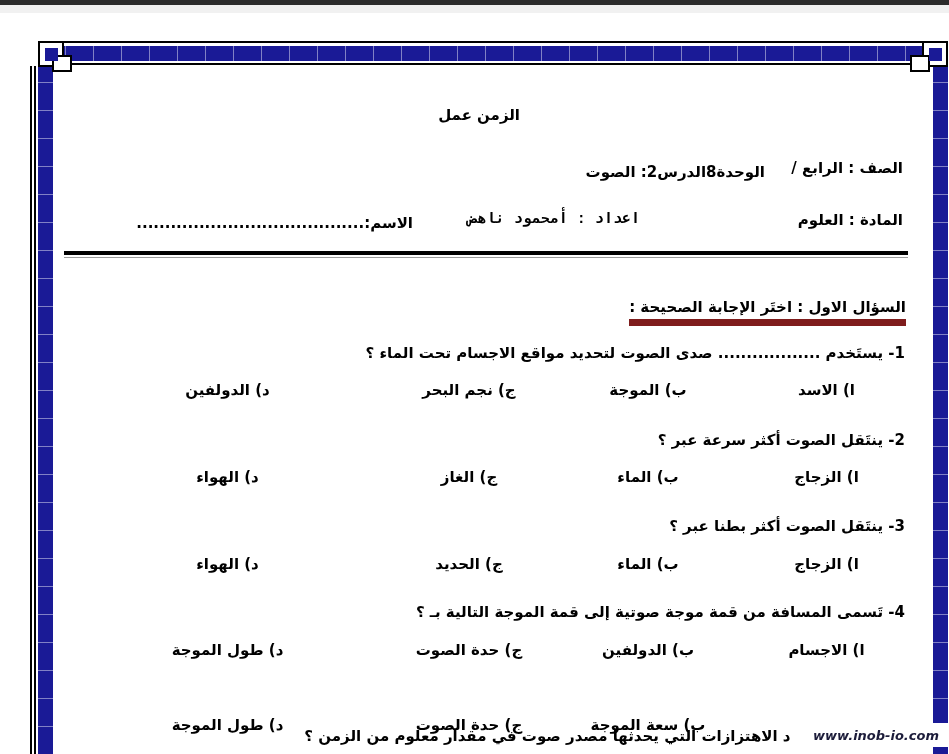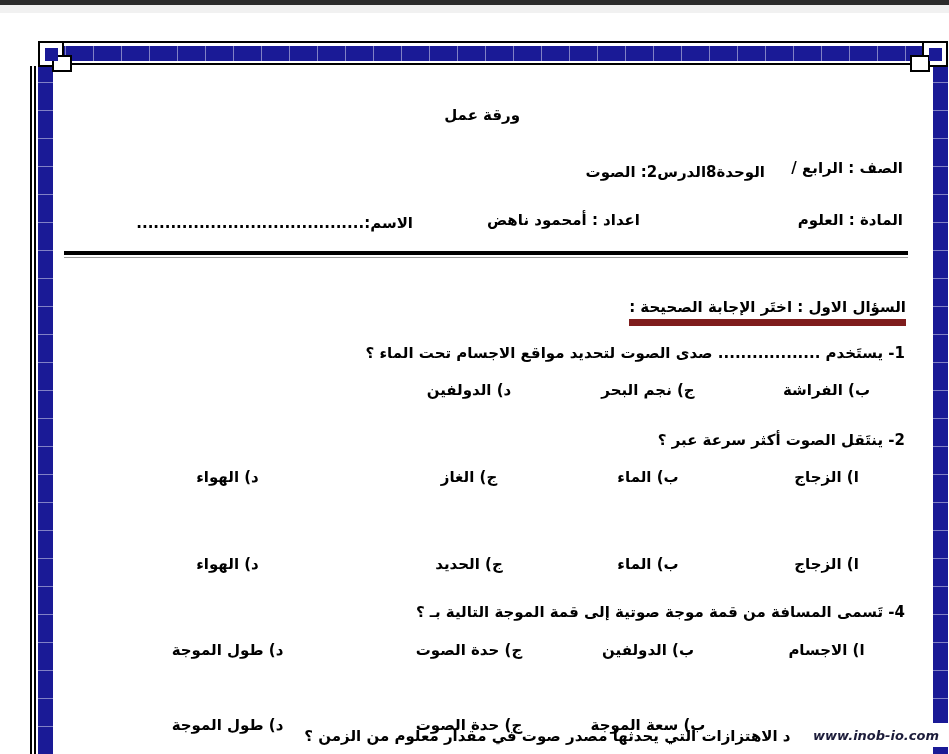--- a/index.html
+++ b/index.html
@@ -58,47 +58,49 @@
   <div class="bline bline-top-inner"></div>
   <div class="bline bline-left-1"></div>
   <div class="bline bline-left-2"></div>
   <div class="csq tl-sq1"></div>
   <div class="csq tl-sq2"></div>
   <div class="cnavy tl-fill"></div>
   <div class="csq tr-sq1"></div>
   <div class="csq tr-sq2"></div>
   <div class="cnavy tr-fill"></div>
 
-  <div class="txt" style="top:104px;right:429px;">ورقة عمل</div>
+  <div class="txt" style="top:104px;right:429px;">الزمن عمل</div>
   <div class="txt" style="top:157px;right:46px;">الصف : الرابع /</div>
   <div class="txt" style="top:161px;right:184px;">الوحدة8الدرس2: الصوت</div>
   <div class="txt" style="top:209px;right:46px;">المادة : العلوم</div>
-  <div class="txt" style="top:209px;right:309px;">اعداد : أمحمود ناهض</div>
+  <div class="txt" style="top:209px;right:309px;font-family:Liberation Mono, monospace;">اعداد : أمحمود ناهض</div>
   <div class="txt" style="top:212px;right:536px;">الاسم:........................................</div>
 
   <div class="divider-thick"></div>
   <div class="divider-thin"></div>
 
   <div class="txt" style="top:296px;right:43px;"><span class="heading">السؤال الاول : اختَر الإجابة الصحيحة :</span></div>
 
   <div class="txt" style="top:342px;right:44px;">1-  يستَخدم .................. صدى الصوت لتحديد مواقع الاجسام تحت الماء ؟</div>
   <div class="opts" style="top:379px;">
-    <span>ب) الفراشة</span>
+    <span>ا) الاسد</span>
+    <span>ب) الموجة</span>
     <span>ج) نجم البحر</span>
     <span>د) الدولفين</span>
   </div>
 
   <div class="txt" style="top:429px;right:44px;">2-  ينتَقل الصوت أكثر سرعة عبر ؟</div>
   <div class="opts" style="top:466px;">
     <span>ا) الزجاج</span>
     <span>ب) الماء</span>
     <span>ج) الغاز</span>
     <span>د) الهواء</span>
   </div>
 
+  <div class="txt" style="top:515px;right:44px;">3-  ينتَقل الصوت أكثر بطنا  عبر  ؟</div>
   <div class="opts" style="top:553px;">
     <span>ا) الزجاج</span>
     <span>ب) الماء</span>
     <span>ج) الحديد</span>
     <span>د) الهواء</span>
   </div>
 
   <div class="txt" style="top:601px;right:44px;">4-  تَسمى المسافة من قمة موجة صوتية إلى قمة الموجة التالية  بـ  ؟</div>
   <div class="opts" style="top:639px;">
     <span>ا) الاجسام</span>

